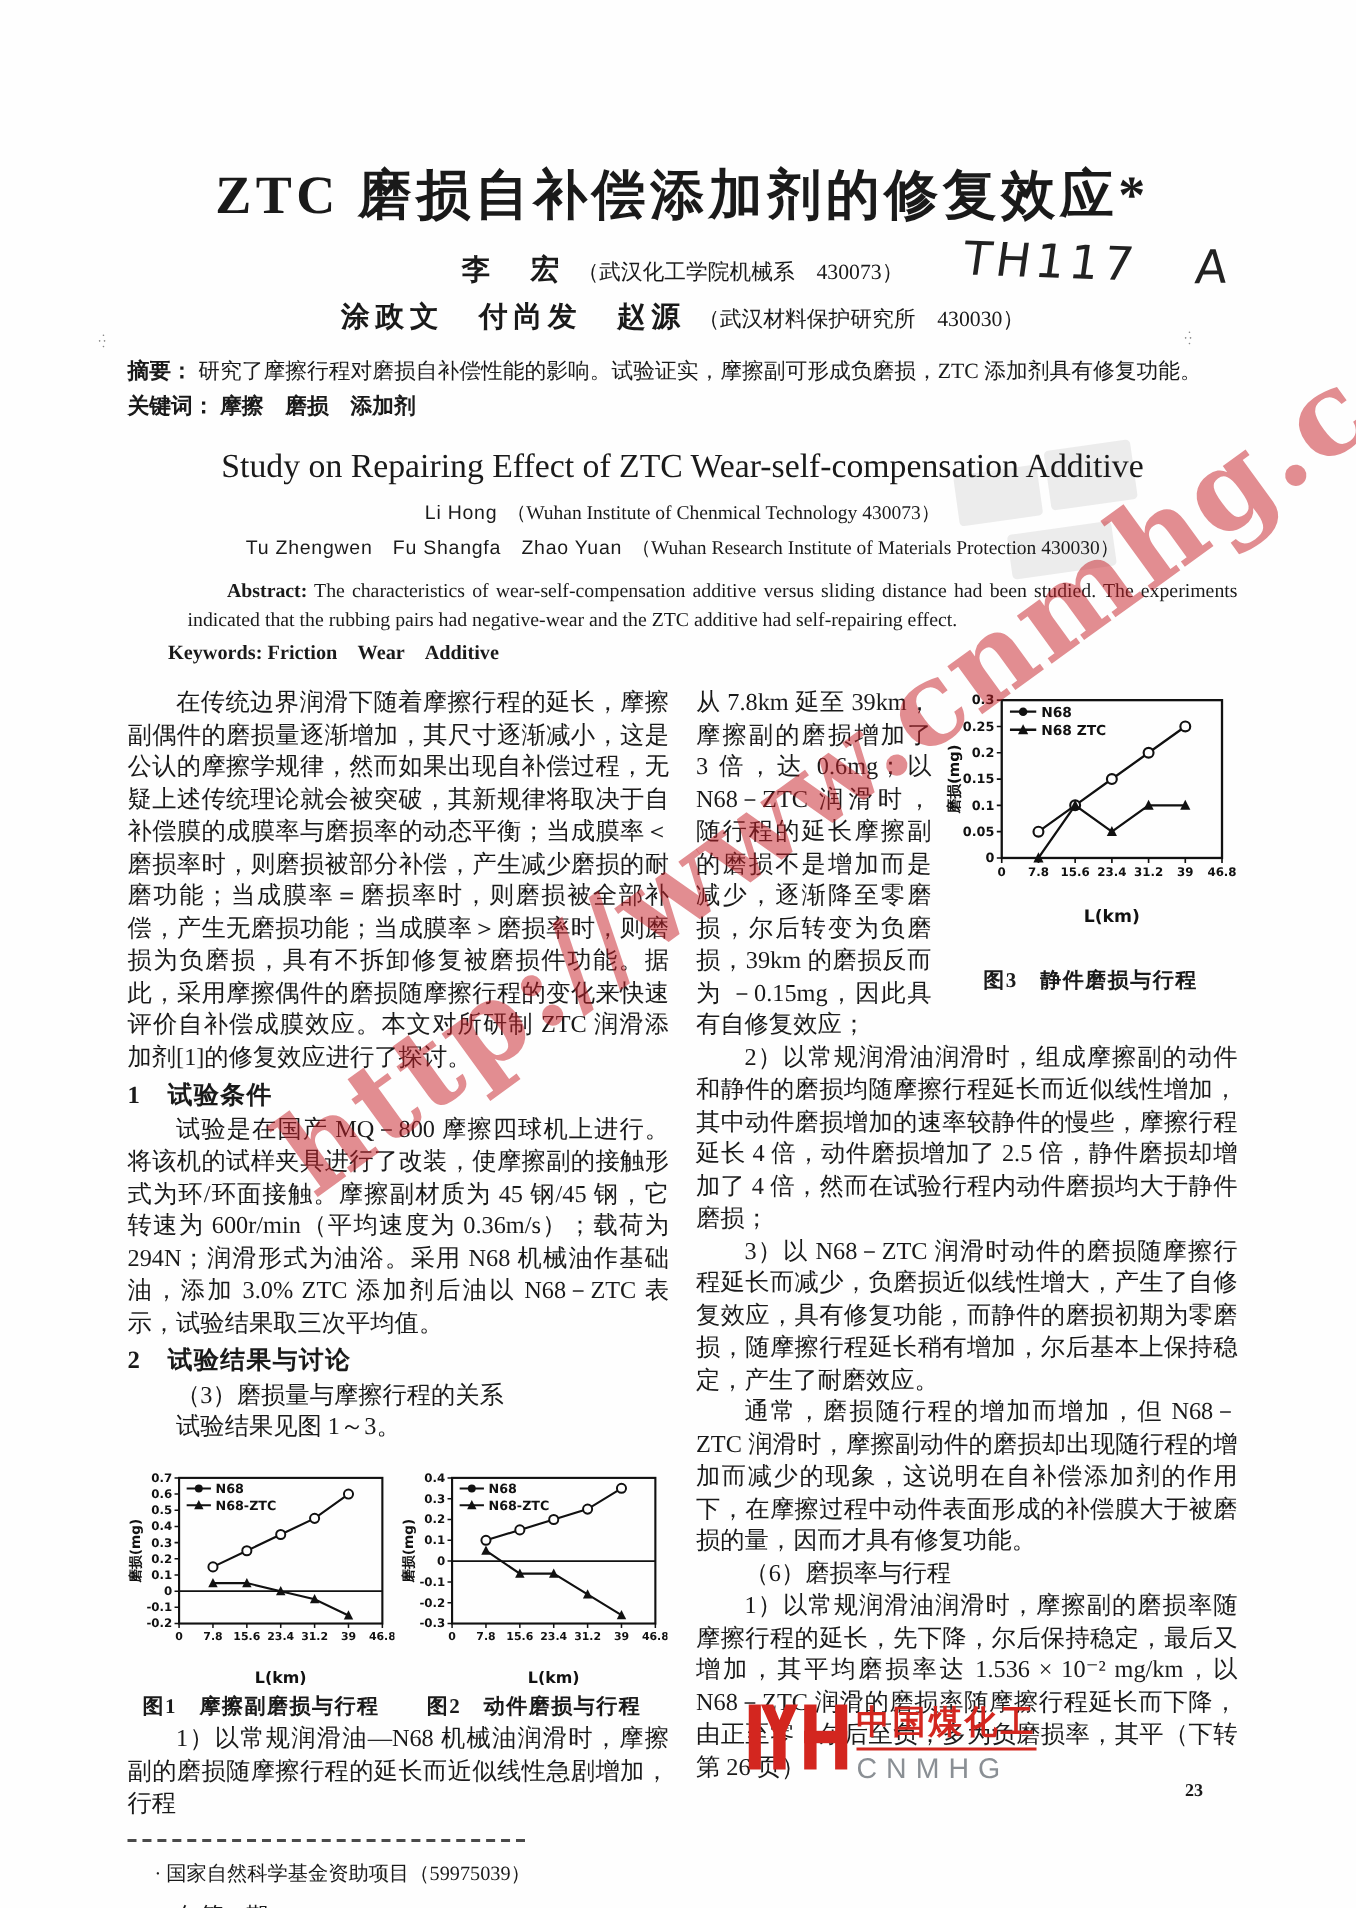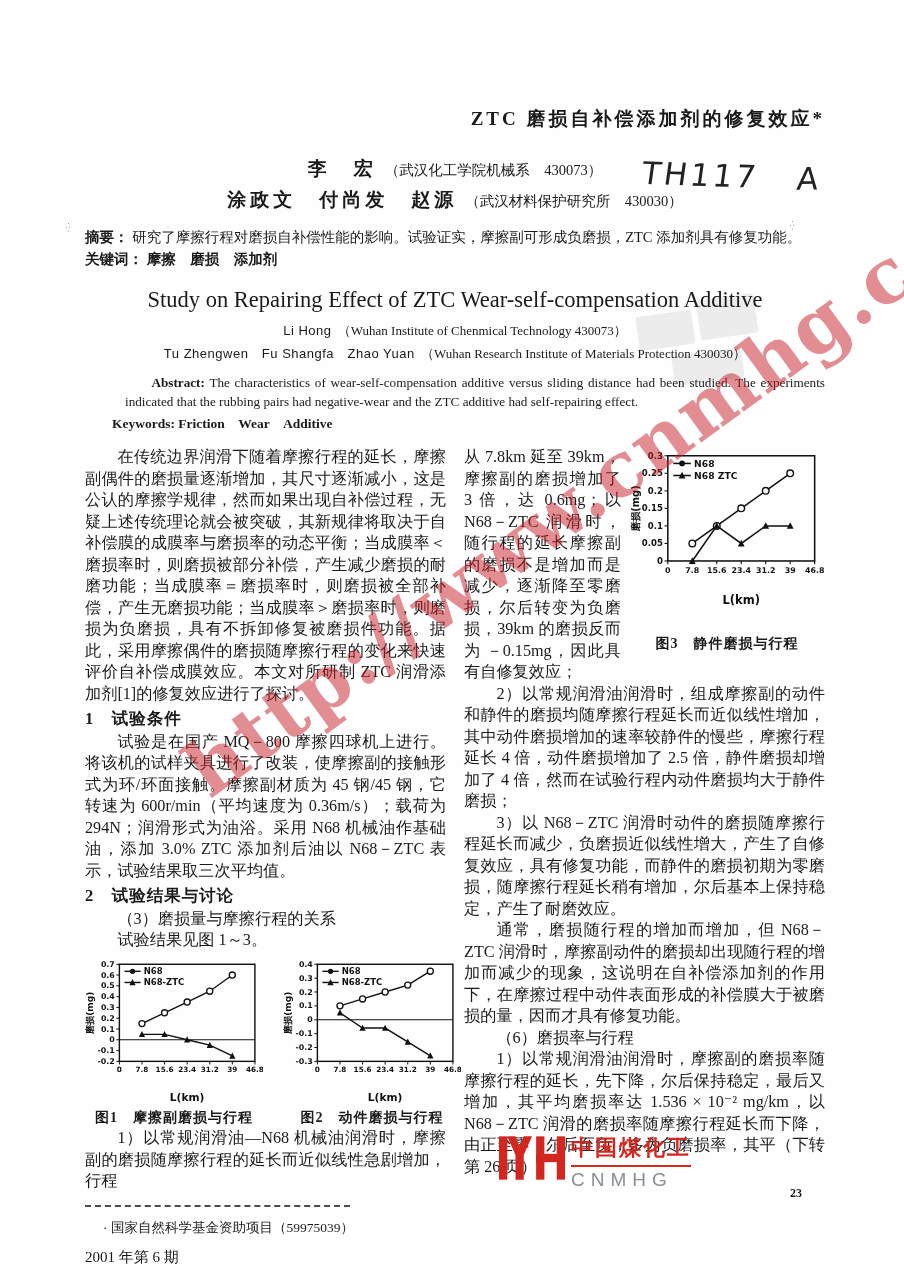--- a/index.html
+++ b/index.html
@@ -5,22 +5,22 @@
   * { margin:0; padding:0; box-sizing:border-box; }
   html,body { background:#9a9a9a; }
   .page {
     position:relative; width:904px; height:1272px; margin:0 auto;
     background:#fefefe; overflow:hidden; color:#1a1a1a;
     font-family:"Liberation Serif","DejaVu Serif",serif;
   }
   .content { position:absolute; left:85px; top:106px; width:740px; }
 
   
-  .title { text-align:right; font-size:19px; font-weight:700; letter-spacing:3px; }
-  .authors-cn { text-align:center; margin-top:24px; font-size:16px; }
+  .title { text-align:center; font-size:36px; font-weight:700; letter-spacing:3px; }
+  .authors-cn { text-align:center; margin-top:12px; font-size:16px; }
   .authors-cn .names { font-size:19px; font-weight:700; letter-spacing:4px; margin-right:4px; }
   .authors-cn .affil { font-size:14.5px; }
   .authors-cn .row2 { margin-top:5px; }
   .abs-cn { margin-top:13px; font-size:14.5px; line-height:22px; }
   .abs-cn .lab, .kw-cn .lab { font-weight:700; }
   .kw-cn { font-size:14.5px; font-weight:700; margin-top:2px; }
 
   .en-block { margin-top:18px; }
   .title-en { text-align:center; font-size:22.5px; font-weight:400; }
   .authors-en { text-align:center; margin-top:9px; font-size:13px; }
@@ -30,21 +30,21 @@
   .abs-en b { font-weight:700; }
   .kw-en { margin-top:4px; font-size:13.5px; font-weight:700; text-indent:2em; }
 
   
   .cols { display:flex; gap:18px; margin-top:14px; }
   .col { width:361px; font-size:16.2px; line-height:21.5px; text-align:justify; }
   .col p.ind { text-indent:2em; }
   .col h3 { font-size:16.5px; font-weight:700; margin:3px 0 2px 0; letter-spacing:1px; }
 
   
-  .figrow { display:flex; gap:20px; margin-top:4px; }
+  .figrow { display:flex; gap:4px; margin-top:14px; }
   .figure { width:178px; }
   .figure svg { width:178px; height:148px; display:block; }
   .figcap { font-size:14px; font-weight:700; text-align:center; margin-top:3px; letter-spacing:1px; white-space:nowrap; }
   .fig3box { float:right; width:196px; margin:0 0 2px 8px; }
   .fig3box svg { width:196px; height:160px; display:block; }
   .fig3box .figcap { margin-top:26px; }
   svg text { font-family:"DejaVu Sans","Liberation Sans",sans-serif; fill:#111; }
 
   
   .footrule { width:265px; border-top:2px dashed #4a4a4a; margin-top:12px; }

